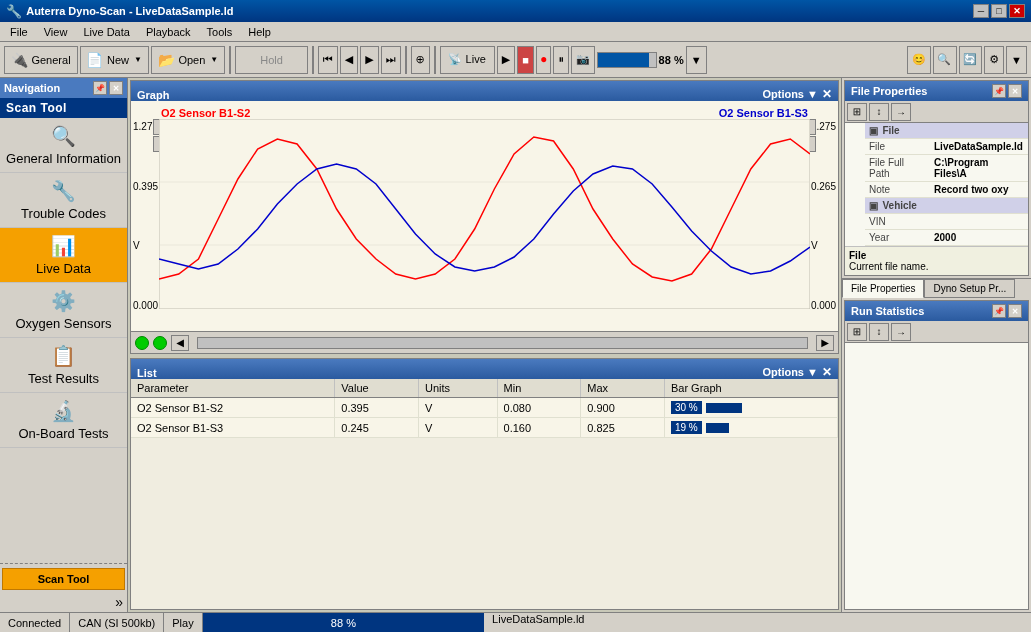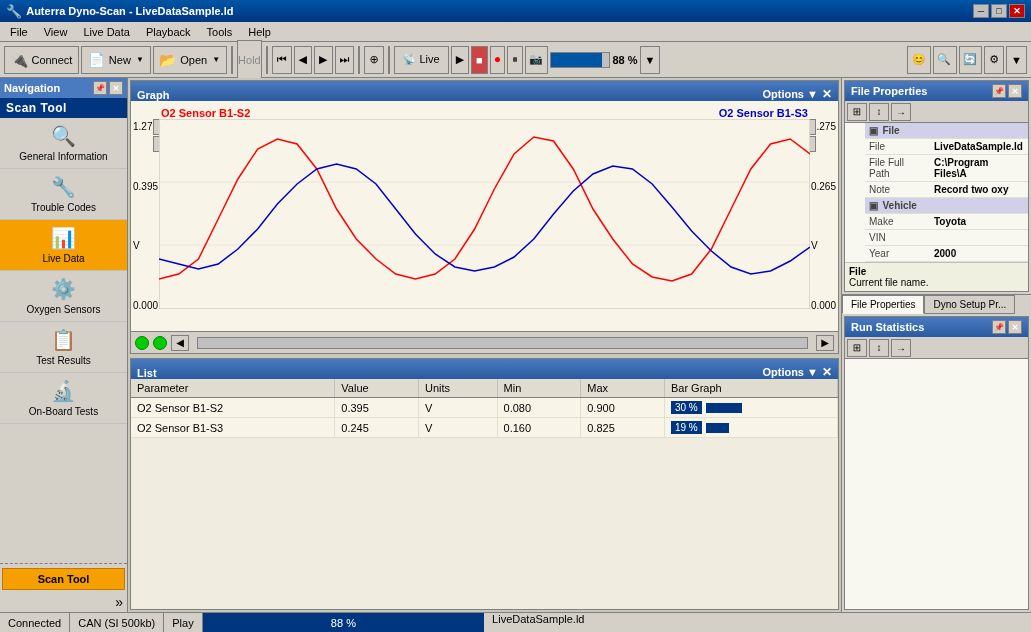--- a/index.html
+++ b/index.html
@@ -37,21 +37,21 @@
       background: #d4d0c8; height: 36px; display: flex; align-items: center;
       padding: 2px 4px; border-bottom: 1px solid #808080; gap: 2px;
     }
     .toolbar-btn {
       display: flex; align-items: center; gap: 3px; padding: 2px 6px;
       background: #d4d0c8; border: 1px solid #808080; height: 28px; cursor: pointer;
       font-size: 11px;
     }
     .toolbar-btn .icon { font-size: 14px; }
     .toolbar-separator { width: 2px; height: 28px; background: #808080; margin: 0 2px; }
-    .hold-btn { background: #d4d0c8; border: 1px solid #808080; padding: 2px 0; height: 40px; font-size: 11px; color: #888; }
+    .hold-btn { background: #d4d0c8; border: 1px solid #808080; padding: 2px 24px; height: 28px; font-size: 11px; color: #888; }
     .live-btn { background: #d4d0c8; border: 1px solid #808080; padding: 2px 8px; height: 28px; font-size: 11px; }
     .progress-area { display: flex; align-items: center; gap: 2px; }
     .progress-bar-outer { width: 60px; height: 16px; background: #c0c0c0; border: 1px solid #808080; }
     .progress-bar-inner { width: 88%; height: 100%; background: #0055a5; }
     .pct-label { font-size: 11px; font-weight: bold; }
 
     
     .main-layout { display: flex; height: calc(632px - 22px - 20px - 36px - 20px); }
 
     
@@ -69,21 +69,21 @@
     .sidebar-section-title {
       background: #003580; color: white; padding: 3px 6px; font-size: 12px; font-weight: bold;
       letter-spacing: 0.5px;
     }
     .sidebar-nav-item {
       display: flex; flex-direction: column; align-items: center; padding: 6px 4px;
       cursor: pointer; border-bottom: 1px solid #c0c0c0; gap: 3px;
     }
     .sidebar-nav-item.active { background: #f5a000; }
     .sidebar-nav-icon { font-size: 20px; }
-    .sidebar-nav-label { font-size: 10px; }
+    .sidebar-nav-label { font-size: 13px; }
     .sidebar-bottom { margin-top: auto; }
     .sidebar-tool-btn {
       background: #f5a000; border: 1px solid #c07800; padding: 4px; text-align: center;
       font-weight: bold; font-size: 11px; cursor: pointer; margin: 2px;
     }
     .sidebar-dyno-btn {
       background: #d4d0c8; border: 1px solid #808080; padding: 4px; text-align: center;
       font-size: 11px; cursor: pointer; margin: 2px;
     }
     .sidebar-scroll-btn { text-align: right; padding: 2px 4px; font-size: 14px; cursor: pointer; }
@@ -188,21 +188,21 @@
   <span class="menubar-item">View</span>
   <span class="menubar-item">Live Data</span>
   <span class="menubar-item">Playback</span>
   <span class="menubar-item">Tools</span>
   <span class="menubar-item">Help</span>
 </div>
 
 <div class="toolbar">
   <button class="toolbar-btn">
     <span class="icon">🔌</span>
-    <span>Connect</span>
+    <span>General</span>
   </button>
   <button class="toolbar-btn" style="position:relative;">
     <span class="icon">📄</span>
     <span>New</span>
     <span style="font-size:8px;margin-left:2px;">▼</span>
   </button>
   <button class="toolbar-btn">
     <span class="icon">📂</span>
     <span>Open</span>
     <span style="font-size:8px;margin-left:2px;">▼</span>
@@ -437,24 +437,20 @@
               <td class="prop-value">C:\Program Files\A</td>
             </tr>
             <tr>
               <td>Note</td>
               <td class="prop-value">Record two oxy</td>
             </tr>
             <tr class="prop-section-row">
               <td colspan="2"><span>▣</span><span>Vehicle</span></td>
             </tr>
             <tr>
-              <td>Make</td>
-              <td class="prop-value">Toyota</td>
-            </tr>
-            <tr>
               <td>VIN</td>
               <td class="prop-value"></td>
             </tr>
             <tr>
               <td>Year</td>
               <td class="prop-value">2000</td>
             </tr>
           </tbody>
         </table>
       </div>

